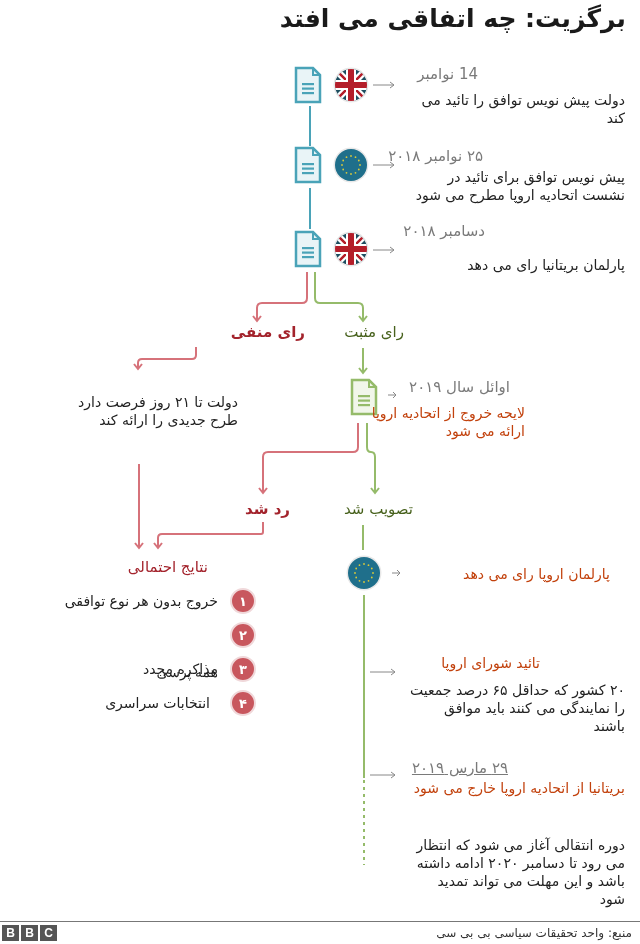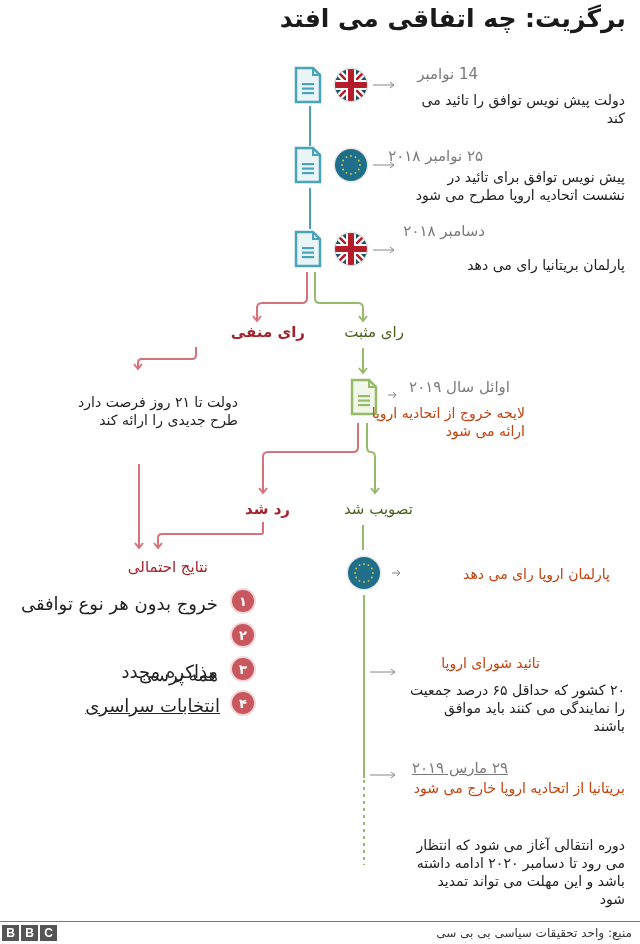--- a/index.html
+++ b/index.html
@@ -12,21 +12,21 @@
   .desc { font-size:14px; color:#222; line-height:18px; }
   .desc.green { color:#c2410c; }
   .heading-red { color:#a3232c; font-weight:bold; font-size:15px; }
   .heading-green { color:#47611c; font-weight:normal; font-size:15px; }
   .outcome-title { color:#a3232c; font-size:15px; }
   .doc-icon { width:28px; height:38px; }
   .flag { width:36px; height:36px; border-radius:50%; }
   .num-badge { width:26px; height:26px; border-radius:50%; background:#c8575e;
                border:2px solid #f0d8da; color:#fff; font-size:13px; font-weight:bold;
                display:flex; align-items:center; justify-content:center; box-sizing:border-box; }
-  .outcome-label { font-size:18px; color:#222; white-space:nowrap; }
+  .outcome-label { font-size:14px; color:#222; white-space:nowrap; }
   .footer-line { left:0; right:0; top:921px; height:1px; background:#777; }
   .bbc { left:2px; top:925px; display:flex; gap:2px; }
   .bbc span { width:17px; height:16px; background:#555; color:#fff; font-size:12px; font-weight:bold;
               display:flex; align-items:center; justify-content:center; font-family:"Liberation Sans", sans-serif; }
   .source { right:8px; top:926px; font-size:12px; color:#333; white-space:nowrap; }
   svg.lines { position:absolute; left:0; top:0; }
 </style>
 </head>
 <body>
 
@@ -191,21 +191,21 @@
 <div class="abs rtl heading-red" style="right:350px;top:500px;white-space:nowrap;">رد شد</div>
 
 <div class="abs rtl outcome-title" style="right:432px;top:558px;white-space:nowrap;">نتایج احتمالی</div>
 <div class="abs num-badge" style="left:230px;top:588px;">۱</div>
 <div class="abs rtl outcome-label" style="right:422px;top:593px;">خروج بدون هر نوع توافقی</div>
 <div class="abs num-badge" style="left:230px;top:622px;">۲</div>
 <div class="abs rtl outcome-label" style="right:422px;top:664px;font-family:Liberation Serif, serif;">همه پرسی</div>
 <div class="abs num-badge" style="left:230px;top:656px;">۳</div>
 <div class="abs rtl outcome-label" style="right:422px;top:661px;">مذاکره مجدد</div>
 <div class="abs num-badge" style="left:230px;top:690px;">۴</div>
-<div class="abs rtl outcome-label" style="right:420px;top:695px;text-decoration:underline;">انتخابات سراسری</div>
+<div class="abs rtl outcome-label" style="right:430px;top:695px;">انتخابات سراسری</div>
 
 <div class="abs" style="left:346px;top:555px;">
   <svg class="flag" viewBox="0 0 36 36">
       <circle cx="18" cy="18" r="17.5" fill="#e8e8e8"></circle>
       <circle cx="18" cy="18" r="16" fill="#1f6f8b"></circle>
       <g fill="#d9c93a">
         <circle cx="18" cy="9" r="0.9"></circle>
         <circle cx="22.5" cy="10.2" r="0.9"></circle>
         <circle cx="25.8" cy="13.5" r="0.9"></circle>
         <circle cx="27" cy="18" r="0.9"></circle>

